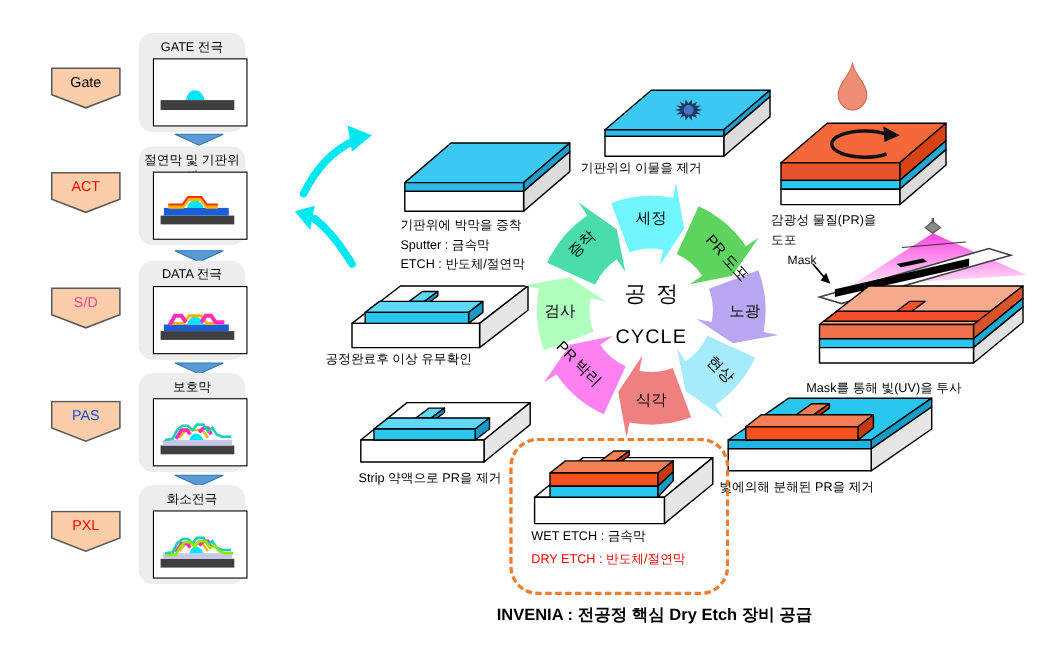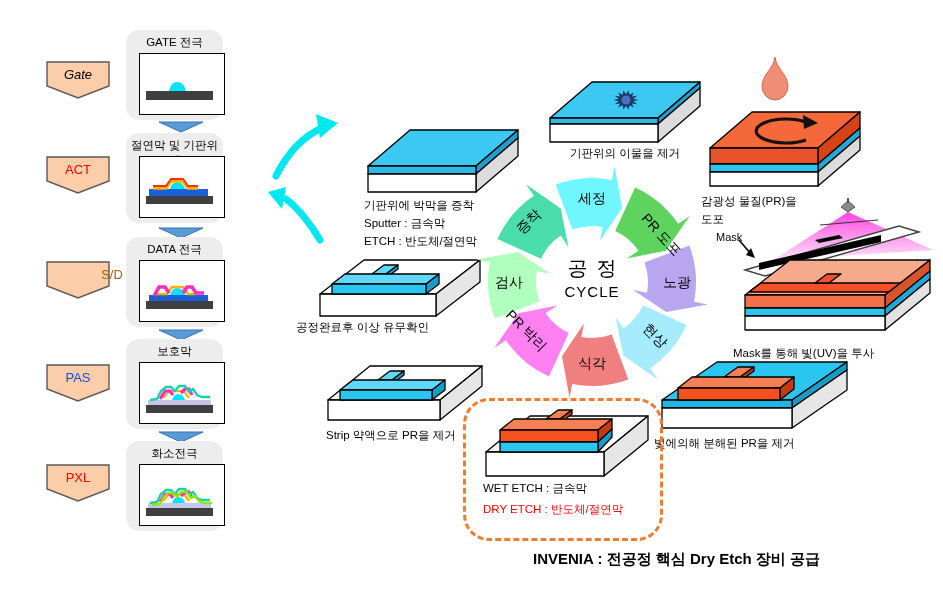--- a/index.html
+++ b/index.html
@@ -8,43 +8,43 @@
   .abs{position:absolute;}
   .panel{position:absolute;left:126px;width:97px;height:90px;background:#EDEDED;border-radius:13px;}
   .panel-title{position:absolute;top:5px;left:0;width:100%;text-align:center;font-size:11.5px;color:#000;}
   .xsbox{position:absolute;left:13px;top:23px;width:84px;height:60px;background:#fff;border:1.6px solid #000;}
   .tag{position:absolute;left:46px;width:64px;height:38px;}
   .tag-label{position:absolute;left:0;top:3px;width:100%;height:22px;line-height:22px;text-align:center;font-size:13px;}
   .cap{position:absolute;font-size:11.5px;color:#000;white-space:nowrap;line-height:18px;}
   .cyc-label{position:absolute;font-size:14px;color:#000;white-space:pre-line;text-align:center;line-height:1.12;
              transform:translate(-50%,-50%);}
   .dashed-box{position:absolute;left:463px;top:398px;width:194px;height:137px;border:3.2px dashed #ED7D31;border-radius:26px;}
-  .tagline{position:absolute;left:370px;top:550px;width:450px;text-align:right;font-size:15px;font-weight:bold;color:#000;}
+  .tagline{position:absolute;left:370px;top:550px;width:450px;text-align:center;font-size:15px;font-weight:bold;color:#000;}
   svg{display:block;}
 </style>
 </head>
 <body>
 
 <div class="tag" style="top:61px">
   <svg width="64" height="38">
       <polygon points="1,1 63,1 63,25 32,37 1,25" fill="#FBCDA8" stroke="#595959" stroke-width="1.4"></polygon>
     </svg>
-  <div class="tag-label" style="color: rgb(0, 0, 0); font-style: italic;">Gate</div>
+  <div class="tag-label" style="color: rgb(0, 0, 0);">Gate</div>
 </div>
 <div class="tag" style="top:156px">
   <svg width="64" height="38">
       <polygon points="1,1 63,1 63,25 32,37 1,25" fill="#FBCDA8" stroke="#595959" stroke-width="1.4"></polygon>
     </svg>
   <div class="tag-label" style="color: rgb(255, 0, 0);">ACT</div>
 </div>
 <div class="tag" style="top:261px">
   <svg width="64" height="38">
       <polygon points="1,1 63,1 63,25 32,37 1,25" fill="#FBCDA8" stroke="#595959" stroke-width="1.4"></polygon>
     </svg>
-  <div class="tag-label" style="color: #a16207; margin-left: 34px;">S/D</div>
+  <div class="tag-label" style="color: #ec4899;">S/D</div>
 </div>
 <div class="tag" style="top:364px">
   <svg width="64" height="38">
       <polygon points="1,1 63,1 63,25 32,37 1,25" fill="#FBCDA8" stroke="#595959" stroke-width="1.4"></polygon>
     </svg>
   <div class="tag-label" style="color: #1d4ed8;">PAS</div>
 </div>
 <div class="tag" style="top:464px">
   <svg width="64" height="38">
       <polygon points="1,1 63,1 63,25 32,37 1,25" fill="#FBCDA8" stroke="#595959" stroke-width="1.4"></polygon>
@@ -158,21 +158,21 @@
   <g stroke="#000" stroke-width="1.3" stroke-linejoin="round">
     <polygon points="10,44 52,8 160,8 118,44" fill="#3BC8F2"></polygon>
     <polygon points="118,44 160,8 160,14 118,50" fill="#1F9FD0"></polygon>
     <polygon points="118,50 160,14 160,32 118,68" fill="#DCDCDC"></polygon>
     <polygon points="10,44 118,44 118,50 10,50" fill="#2FB9E6"></polygon>
     <polygon points="10,50 118,50 118,68 10,68" fill="#FFFFFF"></polygon>
   </g>
   <polygon id="gear-polygon" fill="#1F3864" points="98.5,26.0 93.3,27.3 97.3,30.2 91.9,29.6 93.8,33.6 89.3,31.3 88.8,35.5 86.0,31.9 83.2,35.5 82.7,31.3 78.2,33.6 80.1,29.6 74.7,30.2 78.7,27.3 73.5,26.0 78.7,24.7 74.7,21.8 80.1,22.4 78.2,18.4 82.7,20.7 83.2,16.5 86.0,20.1 88.8,16.5 89.3,20.7 93.8,18.4 91.9,22.4 97.3,21.8 93.3,24.7"></polygon>
   <circle cx="86" cy="26" r="4.5" fill="#4472C4"></circle>
 </svg>
-<div class="cap" style="left:540px;top:144px;width:170px;text-align:center">기판위의 이물을 제거</div>
+<div class="cap" style="left:528px;top:144px;width:170px;text-align:left">기판위의 이물을 제거</div>
 
 <svg class="abs" style="left:756px;top:54px" width="38" height="48">
   <path d="M19,3 C20,14 32,21 32,32 A13,14 0 1 1 6,32 C6,21 18,14 19,3 Z" fill="#EF8E74" stroke="#D26A50"></path>
 </svg>
 <svg class="abs" style="left:700px;top:96px" width="180" height="100">
   <g stroke="#000" stroke-width="1.3" stroke-linejoin="round">
     <polygon points="10,52 52,16 160,16 118,52" fill="#F4683A"></polygon>
     <polygon points="118,52 160,16 160,32 118,68" fill="#D84315"></polygon>
     <polygon points="118,68 160,32 160,40 118,76" fill="#1FA9D6"></polygon>
     <polygon points="118,76 160,40 160,54 118,90" fill="#DCDCDC"></polygon>
@@ -289,21 +289,21 @@
       <path d="M 183.1,45.4 A 104 104 0 0 1 226.2,81.8 L 237.8,74.0 L 213.6,108.7 L 174.8,116.5 L 186.4,108.7 A 56 56 0 0 0 163.2,89.0 Z" fill="#5ED45E"></path>
       <path d="M 237.4,103.6 A 104 104 0 0 1 242.1,159.8 L 255.8,162.5 L 214.2,170.0 L 181.2,148.0 L 195.0,150.7 A 56 56 0 0 0 192.5,120.4 Z" fill="#B8A6F0"></path>
       <path d="M 234.6,183.1 A 104 104 0 0 1 198.2,226.2 L 206.0,237.8 L 171.3,213.6 L 163.5,174.8 L 171.3,186.4 A 56 56 0 0 0 191.0,163.2 Z" fill="#A6EBFB"></path>
       <path d="M 176.4,237.4 A 104 104 0 0 1 120.2,242.1 L 117.5,255.8 L 110.0,214.2 L 132.0,181.2 L 129.3,195.0 A 56 56 0 0 0 159.6,192.5 Z" fill="#F08080"></path>
       <path d="M 96.9,234.6 A 104 104 0 0 1 53.8,198.2 L 42.2,206.0 L 66.4,171.3 L 105.2,163.5 L 93.6,171.3 A 56 56 0 0 0 116.8,191.0 Z" fill="#FF80F0"></path>
       <path d="M 42.6,176.4 A 104 104 0 0 1 37.9,120.2 L 24.2,117.5 L 65.8,110.0 L 98.8,132.0 L 85.0,129.3 A 56 56 0 0 0 87.5,159.6 Z" fill="#B0FFBE"></path>
       <path d="M 45.4,96.9 A 104 104 0 0 1 81.8,53.8 L 74.0,42.2 L 108.7,66.4 L 116.5,105.2 L 108.7,93.6 A 56 56 0 0 0 89.0,116.8 Z" fill="#4ADDAB"></path>
     </g>
 </svg>
 <div class="cyc-label" style="left:592px;top:268px;font-size:20px;letter-spacing:9px;padding-left:9px">공정</div>
-<div class="cyc-label" style="left:592px;top:292px;font-size:15px;letter-spacing:1px">CYCLE</div>
+<div class="cyc-label" style="left:592px;top:306px;font-size:18px;letter-spacing:1px">CYCLE</div>
 
 <div class="cyc-label" style="left:592px;top:199px">세정</div>
 <div class="cyc-label" style="left:661px;top:235px;transform:translate(-50%,-50%) rotate(48deg)">PR 도포</div>
 <div class="cyc-label" style="left:677px;top:283px">노광</div>
 <div class="cyc-label" style="left:655px;top:336px;transform:translate(-50%,-50%) rotate(45deg)">현상</div>
 <div class="cyc-label" style="left:592px;top:364px">식각</div>
 <div class="cyc-label" style="left:526px;top:331px;transform:translate(-50%,-50%) rotate(45deg)">PR 박리</div>
 <div class="cyc-label" style="left:509px;top:283px">검사</div>
 <div class="cyc-label" style="left:529px;top:222px;transform:translate(-50%,-50%) rotate(-45deg)">증착</div>
 

